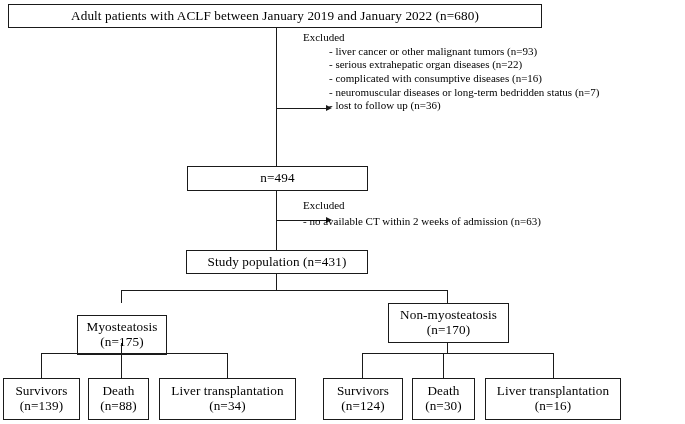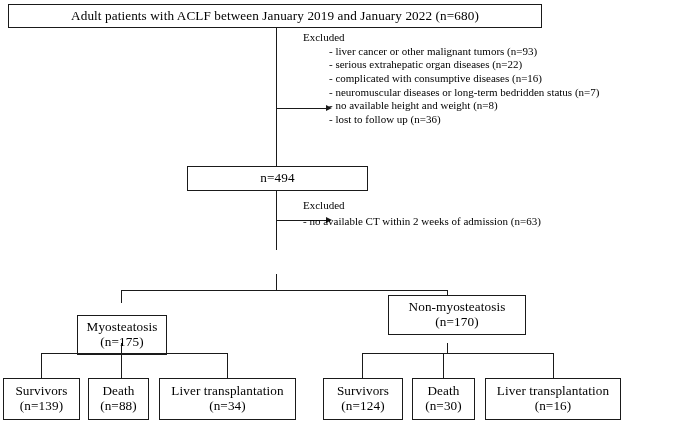--- a/index.html
+++ b/index.html
@@ -68,50 +68,52 @@
 
   <div class="line-h" style="left:276px; top:108px; width:50px;"></div>
   <div class="arrow-head" style="left:326px; top:104.6px;"></div>
 
   <div class="excl-block" style="left:303px; top:31px;">
     <span class="excl-title">Excluded</span>
     <span class="excl-item">- liver cancer or other malignant tumors (n=93)</span>
     <span class="excl-item">- serious extrahepatic organ diseases (n=22)</span>
     <span class="excl-item">- complicated with consumptive diseases (n=16)</span>
     <span class="excl-item">- neuromuscular diseases or long-term bedridden status (n=7)</span>
-    <span class="excl-item">- no available height and weight (n=8)</span>
     <span class="excl-item">- lost to follow up (n=36)</span>
   </div>
 
   <div class="box" style="left:187px; top:166px; width:181px; height:25px;">
     <span class="ln">n=494</span>
   </div>
 
   <div class="line-v" style="left:276px; top:191px; height:59px;"></div>
 
   <div class="line-h" style="left:276px; top:220px; width:50px;"></div>
   <div class="arrow-head" style="left:326px; top:216.6px;"></div>
 
   <div class="excl-block" style="left:303px; top:199px;">
     <span class="excl-title">Excluded</span>
     <span class="excl-single" style="margin-top:2px;">- no available CT within 2 weeks of admission (n=63)</span>
   </div>
 
+  <div class="box" style="left:186px; top:250px; width:182px; height:24px;">
+    <span class="ln">Study population (n=431)</span>
+  </div>
 
   <div class="line-v" style="left:276px; top:274px; height:17px;"></div>
   <div class="line-h" style="left:121px; top:290px; width:327px;"></div>
   <div class="line-v" style="left:121px; top:290px; height:13px;"></div>
   <div class="line-v" style="left:447px; top:290px; height:13px;"></div>
 
   <div class="box" style="left:77px; top:315px; width:90px; height:40px;">
     <span class="ln">Myosteatosis</span>
     <span class="ln">(n=175)</span>
   </div>
 
-  <div class="box" style="left:388px; top:295px; width:138px; height:40px;">
+  <div class="box" style="left:388px; top:303px; width:121px; height:40px;">
     <span class="ln">Non-myosteatosis</span>
     <span class="ln">(n=170)</span>
   </div>
 
   <div class="line-v" style="left:121px; top:343px; height:11px;"></div>
   <div class="line-h" style="left:41px; top:353px; width:187px;"></div>
   <div class="line-v" style="left:41px; top:353px; height:25px;"></div>
   <div class="line-v" style="left:121px; top:353px; height:25px;"></div>
   <div class="line-v" style="left:227px; top:353px; height:25px;"></div>
 

